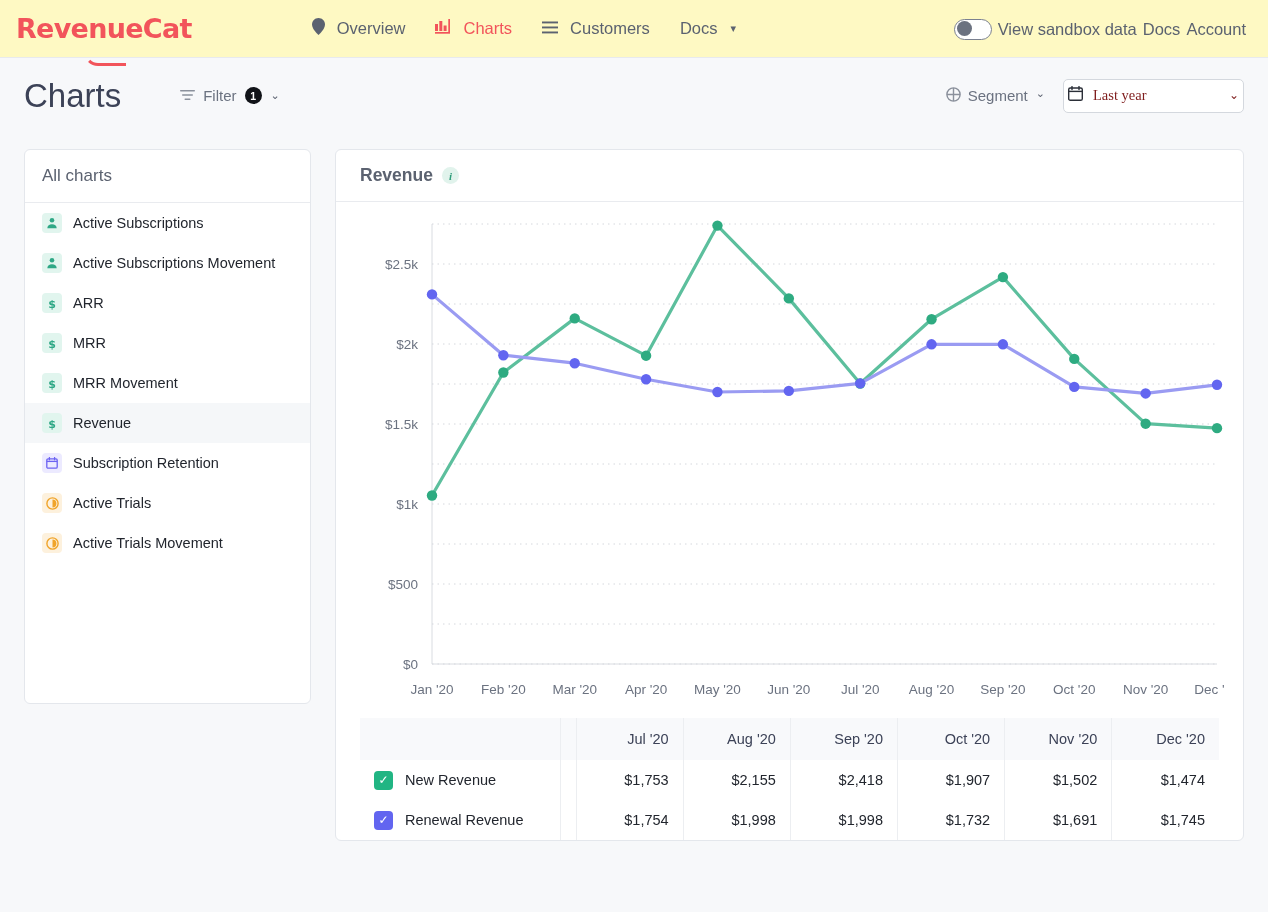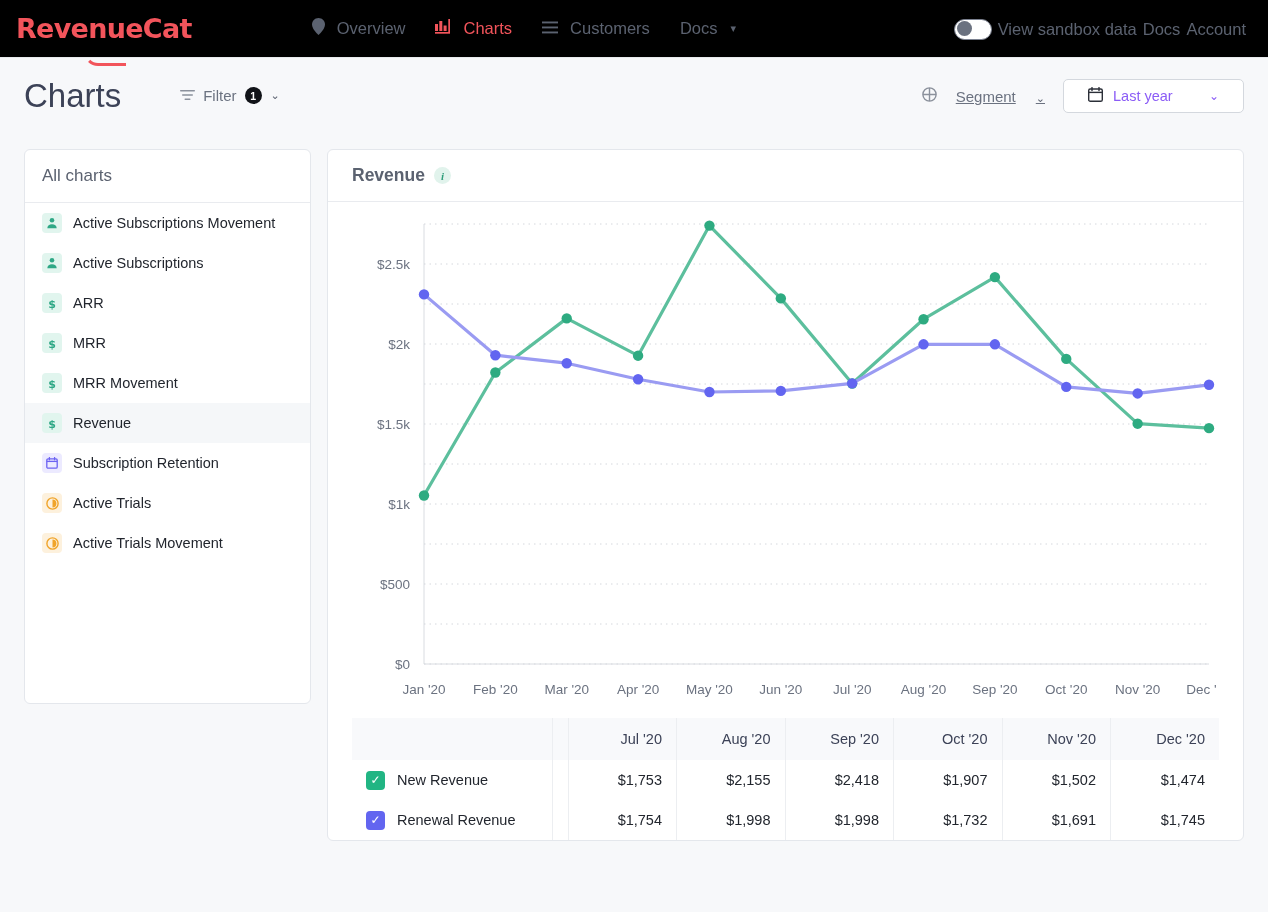--- a/index.html
+++ b/index.html
@@ -7,21 +7,21 @@
   body {
     width:1268px; height:912px; overflow:hidden;
     background:#f7f8fa;
     font-family:"Liberation Sans", sans-serif;
     color:#3c4257;
     -webkit-font-smoothing:antialiased;
   }
 
   
   .topnav {
-    height:58px; background:#000000; border-bottom:1px solid #e8eaed;
+    height:58px; background:#fef9c3; border-bottom:1px solid #e8eaed;
     display:flex; align-items:center; padding:0 16px; position:relative;
   }
   .brand { display:flex; align-items:flex-end; margin-left:0px; }
   .brand-text {
     font-size:27px; font-weight:bold; color:#f2545b; letter-spacing:-0.7px;
     font-family:"DejaVu Sans", sans-serif; line-height:1;
     position:relative;
   }
   .brand-tail {
     position:absolute; left:84px; bottom:-9px; width:42px; height:16px;
@@ -61,32 +61,32 @@
   }
   .badge-count {
     width:17px; height:17px; border-radius:50%; background:#111318; color:#fff;
     font-size:10.5px; display:flex; align-items:center; justify-content:center;
     font-weight:bold;
   }
   .head-right {
     position:absolute; right:24px; display:flex; align-items:center; gap:18px;
   }
   .segment-btn {
-    display:flex; align-items:flex-end; gap:19px; font-size:15px; color:#6b7280; cursor:pointer;text-decoration:underline;
+    display:flex; align-items:flex-start; gap:7px; font-size:15px; color:#6b7280; cursor:pointer;
   }
   .date-select {
-    display:flex; align-items:center; gap:10px; height:34px; padding:0 24px;
+    display:flex; align-items:center; gap:10px; height:34px; padding:0 4px;
     border:1px solid #d4d8de; border-radius:5px; background:#fff;
-    font-size:14.5px; color:#8b5cf6; min-width:181px; cursor:pointer;
+    font-size:14.5px; color:#7f1d1d; min-width:181px; cursor:pointer;font-family:Liberation Serif, serif;
   }
   .date-select .cal { color:#2b2f38; }
   .date-select .chev { margin-left:auto; font-size:12px; }
 
   
-  .content { display:flex; padding:16px 24px; gap:16px; align-items:flex-start; }
+  .content { display:flex; padding:16px 24px; gap:24px; align-items:flex-start; }
 
   
   .sidebar {
     width:287px; background:#fff; border:1px solid #e4e7ec; border-radius:6px;
     flex:0 0 287px; height:555px; overflow:hidden;
   }
   .sidebar-head {
     height:53px; display:flex; align-items:center; padding:0 17px;
     font-size:17px; color:#5b6270; border-bottom:1px solid #e9ebef;
   }
@@ -257,30 +257,30 @@
   <div class="sidebar">
     <div class="sidebar-head">All charts</div>
     <div id="sidebar-list">
         <div class="side-item">
           <span class="ic ic-green">
             <svg width="12" height="12" viewBox="0 0 12 12">
               <circle cx="6" cy="3.3" r="2.3" fill="#2fa886"></circle>
               <path d="M1.3 11.2c0-2.6 2.1-3.9 4.7-3.9s4.7 1.3 4.7 3.9z" fill="#2fa886"></path>
             </svg>
           </span>
-          <span>Active Subscriptions Movement</span>
+          <span>Active Subscriptions</span>
         </div>
         <div class="side-item">
           <span class="ic ic-green">
             <svg width="12" height="12" viewBox="0 0 12 12">
               <circle cx="6" cy="3.3" r="2.3" fill="#2fa886"></circle>
               <path d="M1.3 11.2c0-2.6 2.1-3.9 4.7-3.9s4.7 1.3 4.7 3.9z" fill="#2fa886"></path>
             </svg>
           </span>
-          <span>Active Subscriptions</span>
+          <span>Active Subscriptions Movement</span>
         </div>
         <div class="side-item">
           <span class="ic ic-green">
             <svg width="12" height="13" viewBox="0 0 12 13">
               <text x="6" y="10.6" text-anchor="middle" font-family="DejaVu Sans, sans-serif" font-size="11" font-weight="bold" fill="#2fa886">$</text>
             </svg>
           </span>
           <span>ARR</span>
         </div>
         <div class="side-item">

